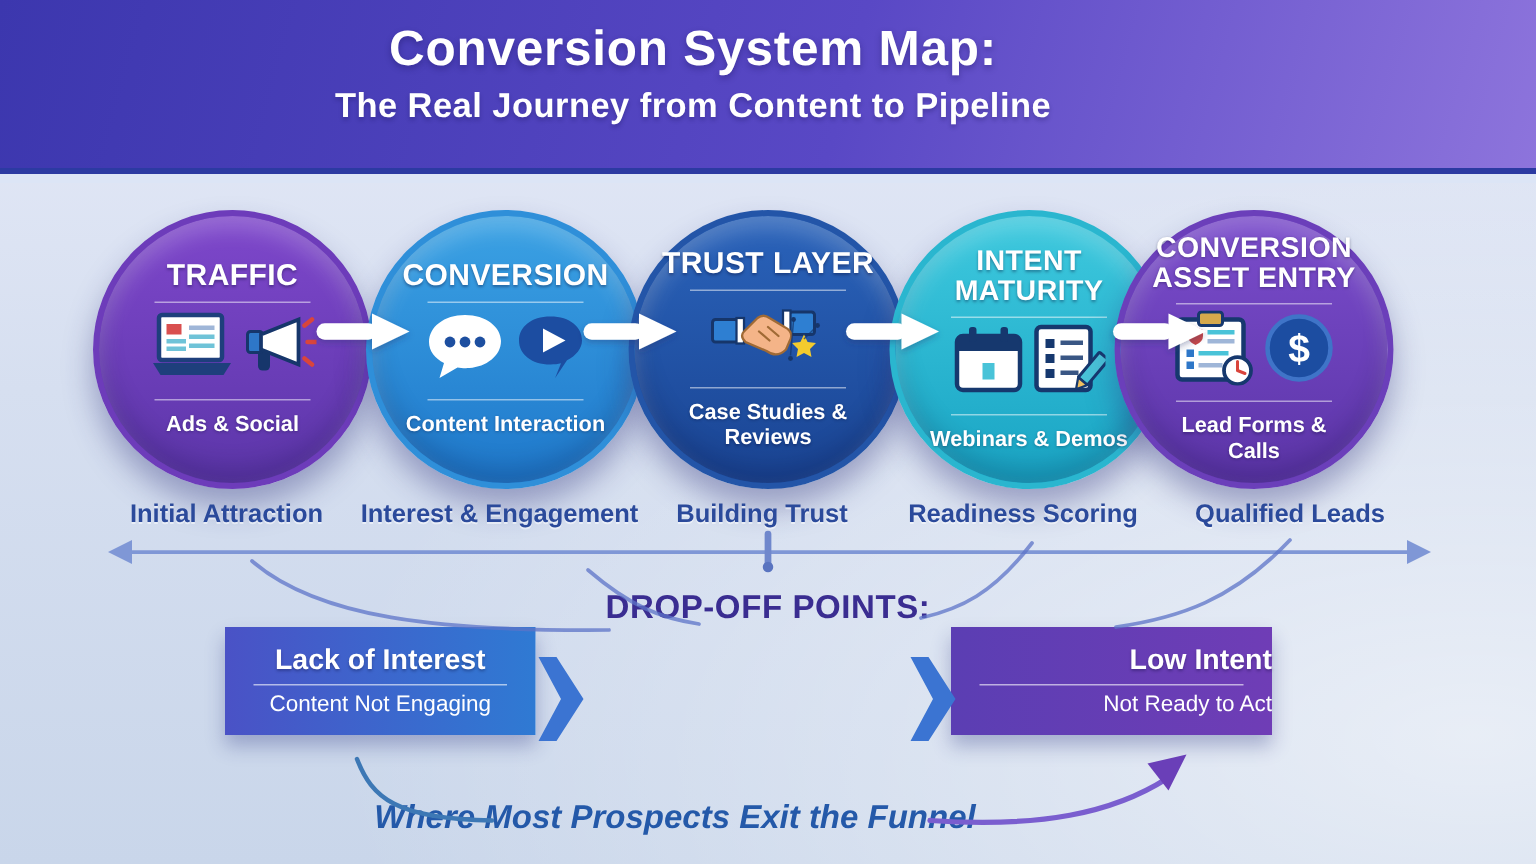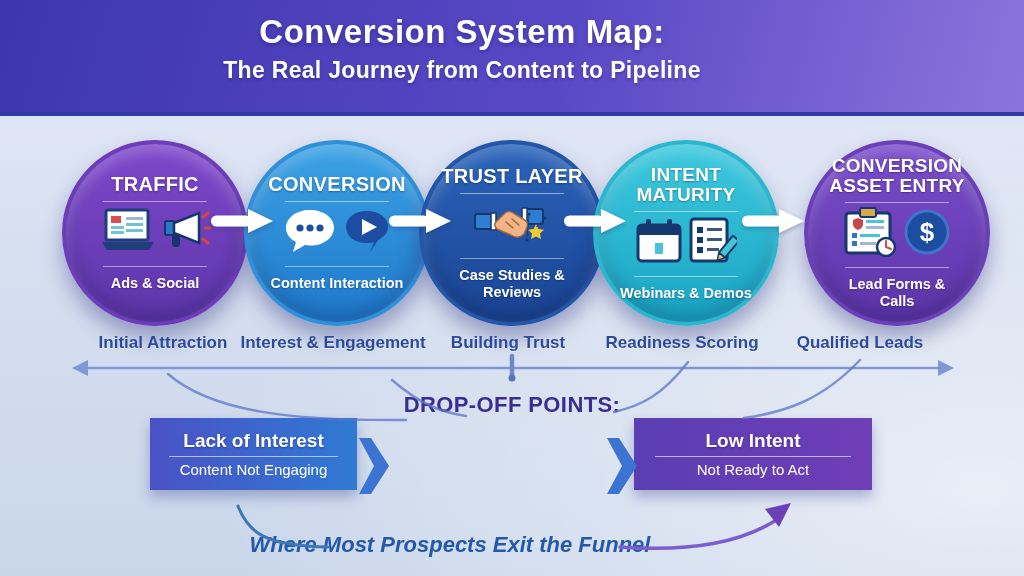--- a/index.html
+++ b/index.html
@@ -18,42 +18,42 @@
     display:flex;flex-direction:column;align-items:center;justify-content:center;text-align:center;color:#fff;
     box-shadow:0 12px 20px rgba(44,48,120,.38), inset 0 8px 14px rgba(255,255,255,.22), inset 0 -10px 16px rgba(0,0,40,.18);}
   .stage .s-title{font-size:20px;font-weight:800;line-height:1.05;letter-spacing:.3px;text-shadow:0 1px 2px rgba(0,0,40,.35);}
   .stage .divider{width:104px;height:1px;background:rgba(255,255,255,.5);margin:6px auto 4px;}
   .stage .icons{display:flex;align-items:center;justify-content:center;gap:6px;height:54px;}
   .stage .s-sub{font-size:14.5px;font-weight:700;line-height:1.15;margin-top:4px;text-shadow:0 1px 2px rgba(0,0,40,.3);}
   .st1{left:62px; background:linear-gradient(180deg,var(--s1-top),var(--s1-bot)); border:4px solid var(--s1-border);}
   .st2{left:244px;background:linear-gradient(180deg,var(--s2-top),var(--s2-bot)); border:4px solid var(--s2-border);}
   .st3{left:419px;background:linear-gradient(180deg,var(--s3-top),var(--s3-bot)); border:4px solid var(--s3-border);}
   .st4{left:593px;background:linear-gradient(180deg,var(--s4-top),var(--s4-bot)); border:4px solid var(--s4-border);}
-  .st5{left:804px;background:linear-gradient(180deg,var(--s5-top),var(--s5-bot)); border:4px solid var(--s5-border);}
+  .st5{left:743px;background:linear-gradient(180deg,var(--s5-top),var(--s5-bot)); border:4px solid var(--s5-border);}
   .st4 .s-title{max-width:130px;font-size:19px;}
   .st5 .s-title{max-width:150px;font-size:19px;}
   .st3 .s-sub{max-width:112px;}
   .st5 .s-sub{max-width:104px;}
   
   .caption{position:absolute;top:333px;width:220px;text-align:center;font-size:17px;font-weight:800;
     color:var(--caption-text);z-index:3;text-shadow:0 1px 0 rgba(255,255,255,.5);}
-  .cp1{left:53px}.cp2{left:223px}.cp3{left:398px}.cp4{left:572px}.cp5{left:750px}
+  .cp1{left:41px}.cp2{left:223px}.cp3{left:398px}.cp4{left:572px}.cp5{left:750px}
   
   .overlay{position:absolute;left:0;top:0;width:1024px;height:576px;z-index:5;pointer-events:none;}
   
   .dropoff-heading{position:absolute;left:0;top:392px;width:1024px;text-align:center;font-size:22px;font-weight:800;
     color:var(--heading-text);letter-spacing:.4px;z-index:3;}
   .dbox{position:absolute;top:418px;height:72px;color:#fff;text-align:center;z-index:2;
     display:flex;flex-direction:column;justify-content:center;box-shadow:0 7px 12px rgba(44,52,130,.32);}
   .dbox .t{font-size:19px;font-weight:800;text-shadow:0 1px 2px rgba(0,0,40,.3);}
   .dbox .d{height:1px;background:rgba(255,255,255,.6);margin:4px auto;width:82%;}
   .dbox .s{font-size:15px;font-weight:400;}
   .db1{left:150px;width:207px;background:linear-gradient(90deg,var(--box1-a),var(--box1-b));}
   .db2{left:386px;width:222px;background:linear-gradient(90deg,var(--box2-a),var(--box2-b));}
-  .db3{left:634px;width:238px;background:linear-gradient(90deg,var(--box3-a),var(--box3-b));}
+  .db3{left:634px;width:214px;background:linear-gradient(90deg,var(--box3-a),var(--box3-b));text-align:right;}
   
   .footer-note{position:absolute;left:-62px;top:532px;width:1024px;text-align:center;z-index:3;
     font-size:22px;font-weight:800;font-style:italic;color:var(--footer-text);}
 </style>
 </head>
 <body>
 
 <div class="canvas">
 
   <div class="header">

